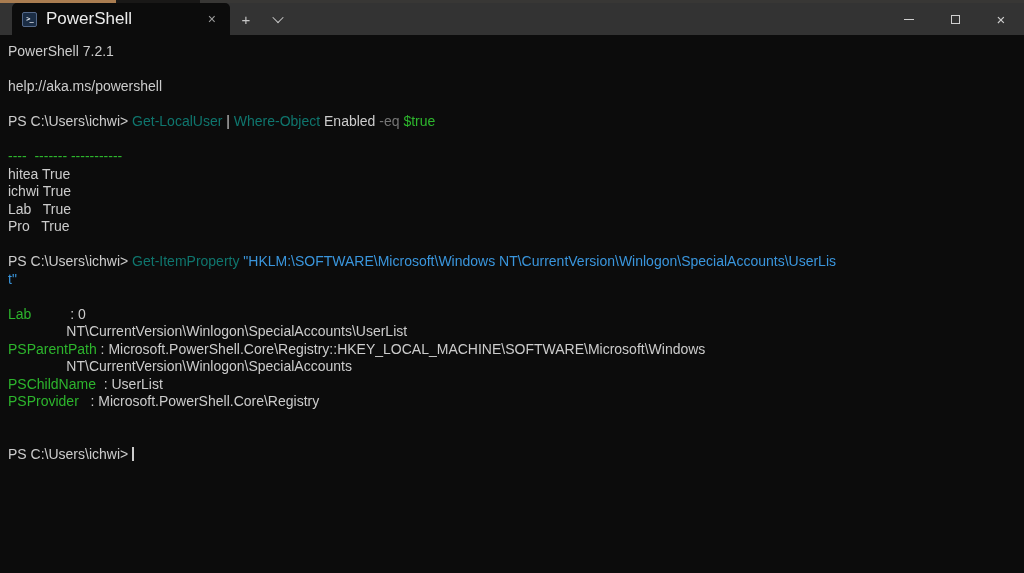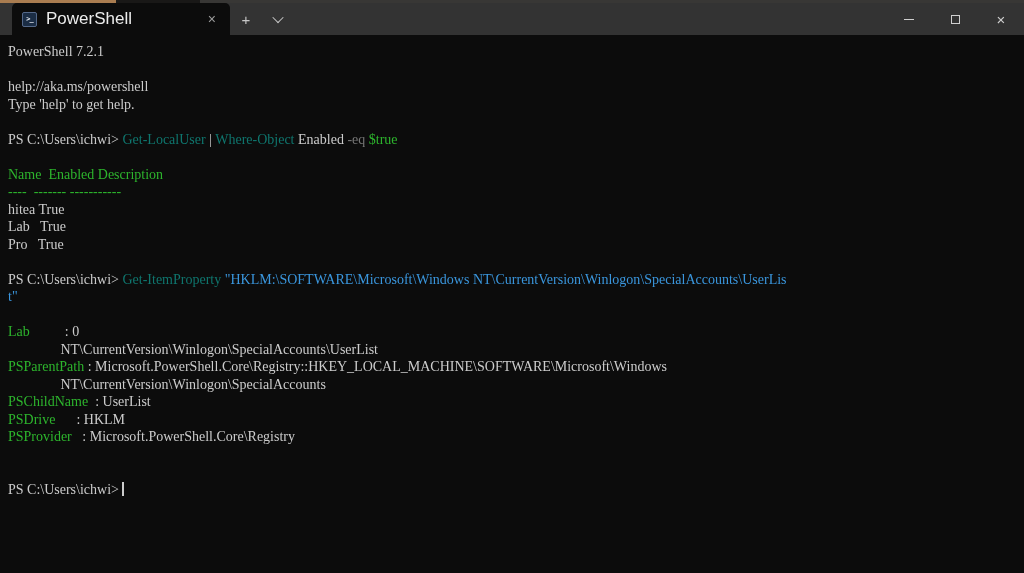--- a/index.html
+++ b/index.html
@@ -44,21 +44,21 @@
   .win-controls{margin-left:auto;display:flex;}
   .win-btn{width:46px;display:flex;align-items:center;justify-content:center;color:#d0d0d0;}
   .glyph-min{width:10px;height:1px;background:#d0d0d0;}
   .glyph-max{width:9px;height:9px;border:1px solid #d0d0d0;box-sizing:border-box;}
   .glyph-close{font-size:15px;line-height:15px;}
 
   
   .terminal{
     position:absolute;top:35px;left:0;width:1024px;height:426px;
     background:#0c0c0c;box-sizing:border-box;padding:8px 0 0 8px;
-    font-family:Liberation Serif, serif;font-size:14px;
+    font-family:Liberation Sans, sans-serif;font-size:14px;
   }
   .line{height:17.5px;line-height:17.5px;white-space:pre;font-variant-ligatures:none;}
   .c-fg{color:#cccccc;}
   .c-cmd{color:#0f766e;}
   .c-param{color:#767676;}
   .c-var{color:#2db52d;}
   .c-str{color:#3a96dd;}
   .c-green{color:#2db52d;}
   .cursor{
     display:inline-block;width:2px;height:14px;background:#cccccc;
@@ -94,36 +94,34 @@
     <div class="win-btn">
       <span class="glyph-close">×</span>
     </div>
   </div>
 </div>
 
 <div class="terminal">
     <div class="line"><span class="c-fg">PowerShell 7.2.1</span></div>
     <div class="line"></div>
     <div class="line"><span class="c-fg">help://aka.ms/powershell</span></div>
-    <div class="line"><span class="c-fg">Type 'help' to get help.</span></div>
     <div class="line"></div>
     <div class="line"><span class="c-fg">PS C:\Users\ichwi&gt; </span><span class="c-cmd">Get-LocalUser</span><span class="c-fg"> | </span><span class="c-cmd">Where-Object</span><span class="c-fg"> Enabled </span><span class="c-param">-eq</span><span class="c-fg"> </span><span class="c-var">$true</span></div>
     <div class="line"></div>
-    <div class="line"><span class="c-green">Name  Enabled Description</span></div>
     <div class="line"><span class="c-green">----  ------- -----------</span></div>
     <div class="line"><span class="c-fg">hitea True</span></div>
+    <div class="line"><span class="c-fg">ichwi True</span></div>
     <div class="line"><span class="c-fg">Lab   True</span></div>
     <div class="line"><span class="c-fg">Pro   True</span></div>
     <div class="line"></div>
     <div class="line"><span class="c-fg">PS C:\Users\ichwi&gt; </span><span class="c-cmd">Get-ItemProperty</span><span class="c-fg"> </span><span class="c-str">"HKLM:\SOFTWARE\Microsoft\Windows NT\CurrentVersion\Winlogon\SpecialAccounts\UserLis</span></div>
     <div class="line"><span class="c-str">t"</span></div>
     <div class="line"></div>
     <div class="line"><span class="c-green">Lab</span><span class="c-fg">          : 0</span></div>
     <div class="line"><span class="c-fg">               NT\CurrentVersion\Winlogon\SpecialAccounts\UserList</span></div>
     <div class="line"><span class="c-green">PSParentPath</span><span class="c-fg"> : Microsoft.PowerShell.Core\Registry::HKEY_LOCAL_MACHINE\SOFTWARE\Microsoft\Windows</span></div>
     <div class="line"><span class="c-fg">               NT\CurrentVersion\Winlogon\SpecialAccounts</span></div>
     <div class="line"><span class="c-green">PSChildName</span><span class="c-fg">  : UserList</span></div>
-    <div class="line"><span class="c-green">PSDrive</span><span class="c-fg">      : HKLM</span></div>
     <div class="line"><span class="c-green">PSProvider</span><span class="c-fg">   : Microsoft.PowerShell.Core\Registry</span></div>
     <div class="line"></div>
     <div class="line"></div>
     <div class="line"><span class="c-fg">PS C:\Users\ichwi&gt; </span><span class="cursor"></span></div>
   </div>
 
 </body></html>

